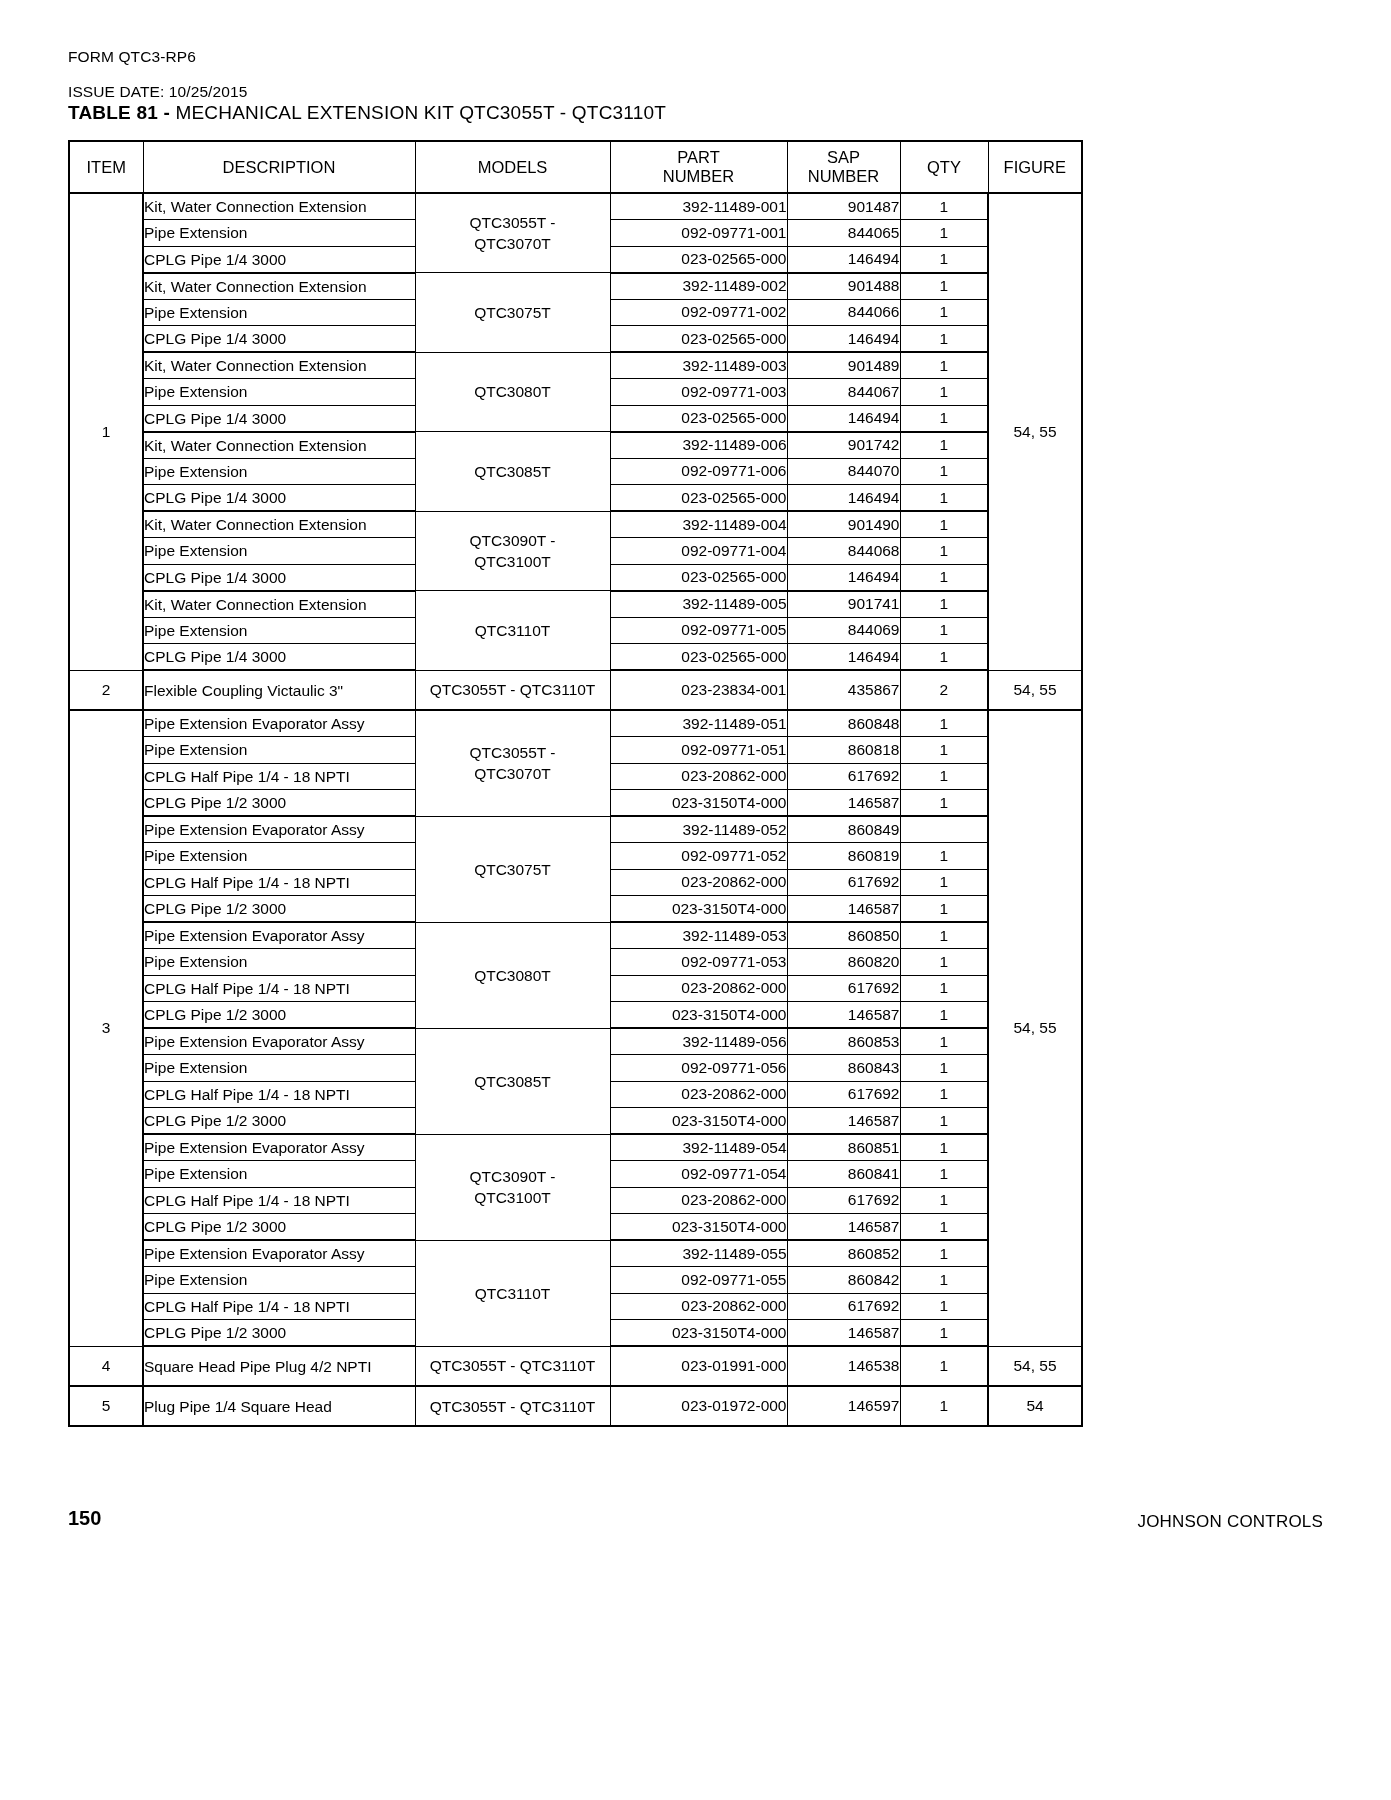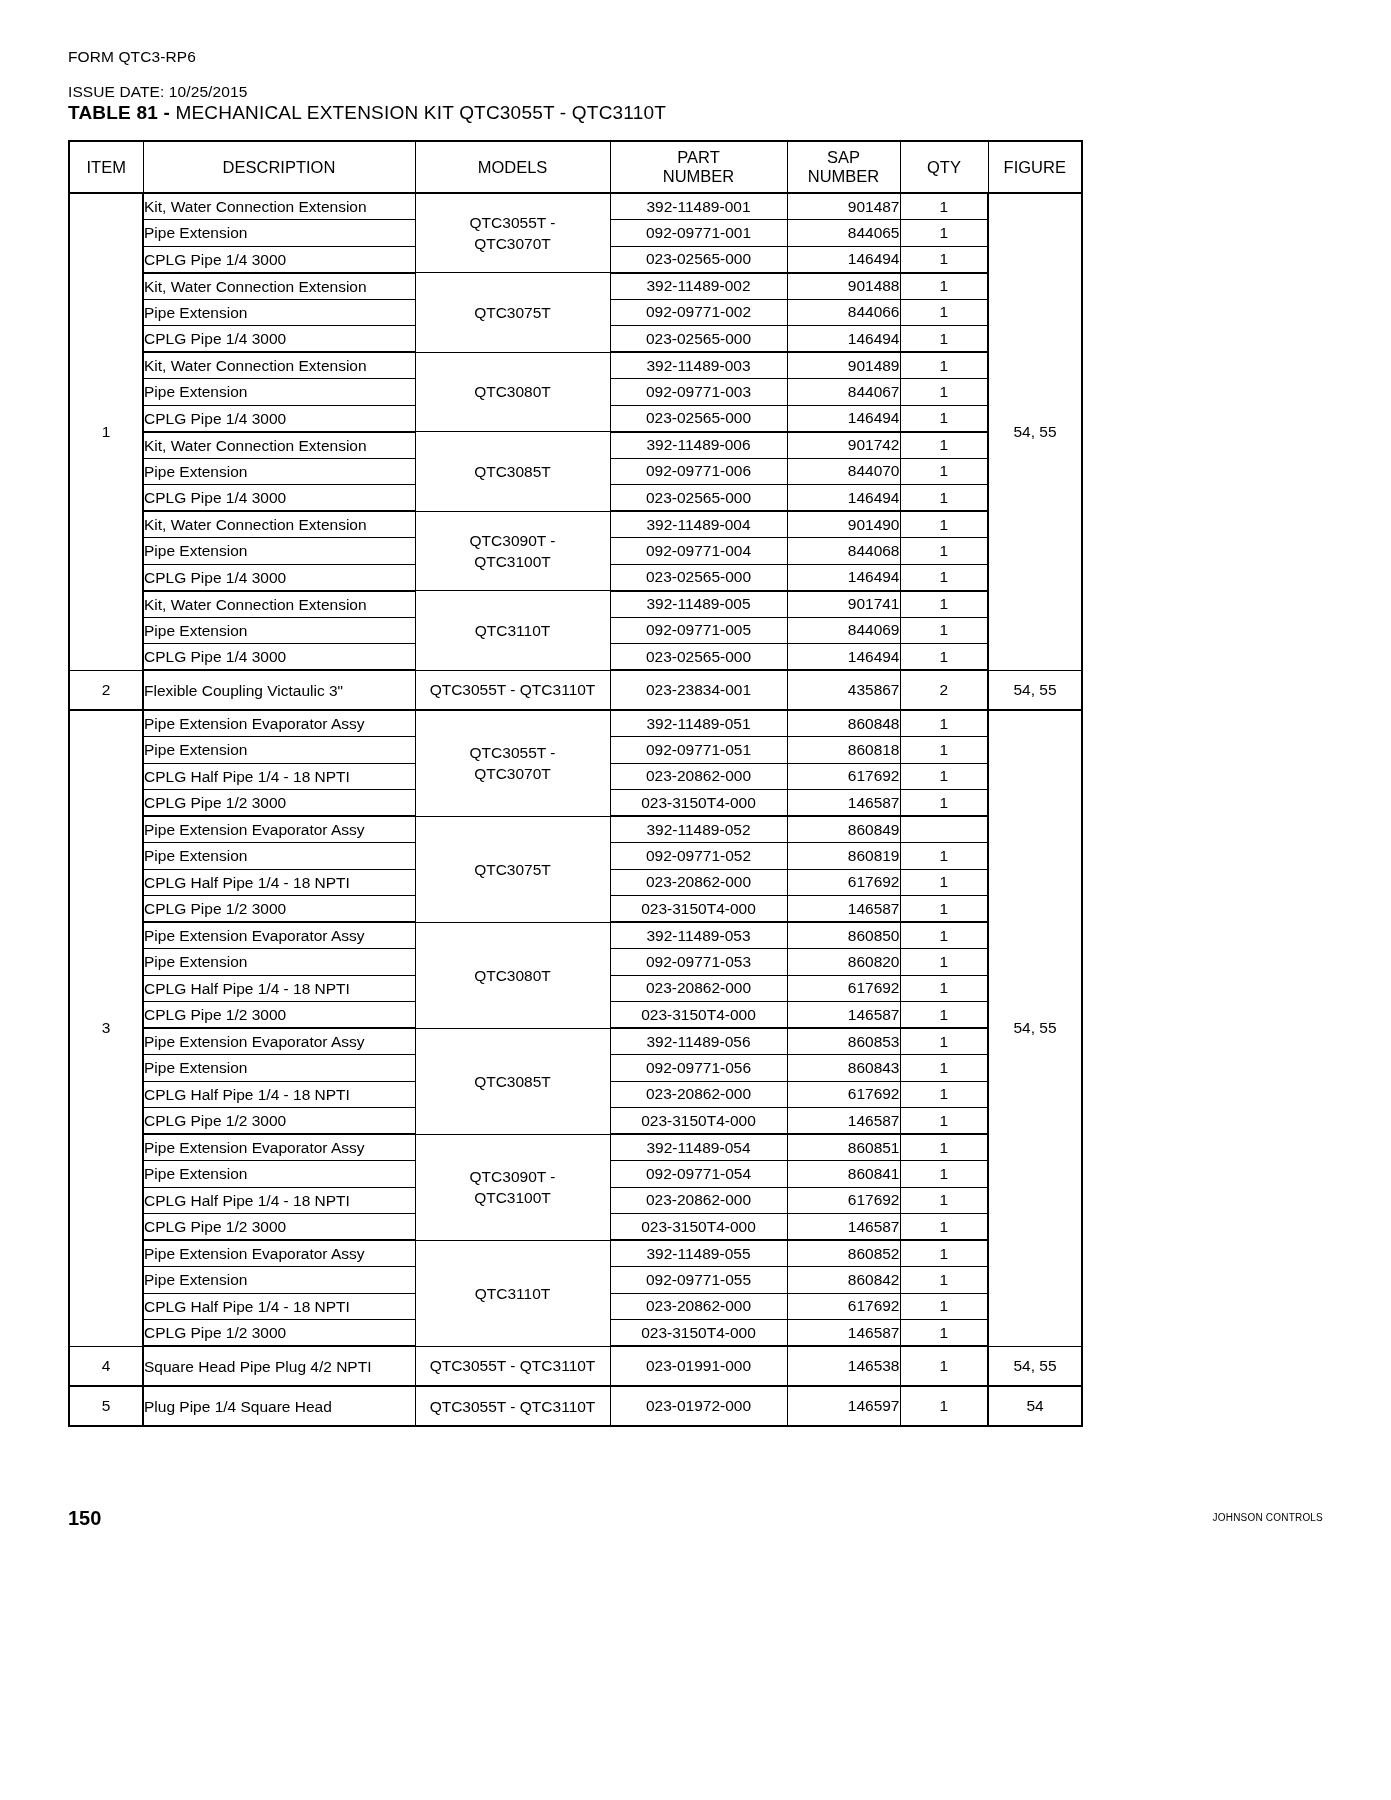--- a/index.html
+++ b/index.html
@@ -79,21 +79,21 @@
     font-weight: bold;
     border-left: 2px solid #000 !important;
     border-right: 2px solid #000 !important;
   }
   td.c-desc {
     text-align: left;
     padding-left: 7px;
     line-height: 17px;
   }
   td.c-models { text-align: center; line-height: 21px; }
-  td.c-part   { text-align: center; }
+  td.c-part   { text-align: right; }
   td.c-sap    { text-align: right; }
   td.c-qty    { text-align: center; }
   td.c-figure {
     text-align: center;
     border-left: 2px solid #000 !important;
     border-right: 2px solid #000 !important;
   }
   tr.row { height: 26.5px; }
   tr.row.tall { height: 40px; }
   tr.group-end > td { border-bottom: 2px solid #000 !important; }
@@ -113,21 +113,21 @@
     position: absolute;
     left: 68px;
     top: 1507px;
     font-size: 20px;
     font-weight: bold;
   }
   .footer-brand {
     position: absolute;
     right: 68px;
     top: 1512px;
-    font-size: 10px;
+    font-size: 17px;
     letter-spacing: 0.2px;
   }
 </style>
 </head>
 <body>
 
 <div class="page">
 
   <div class="doc-header">
     <div>FORM QTC3-RP6</div>

